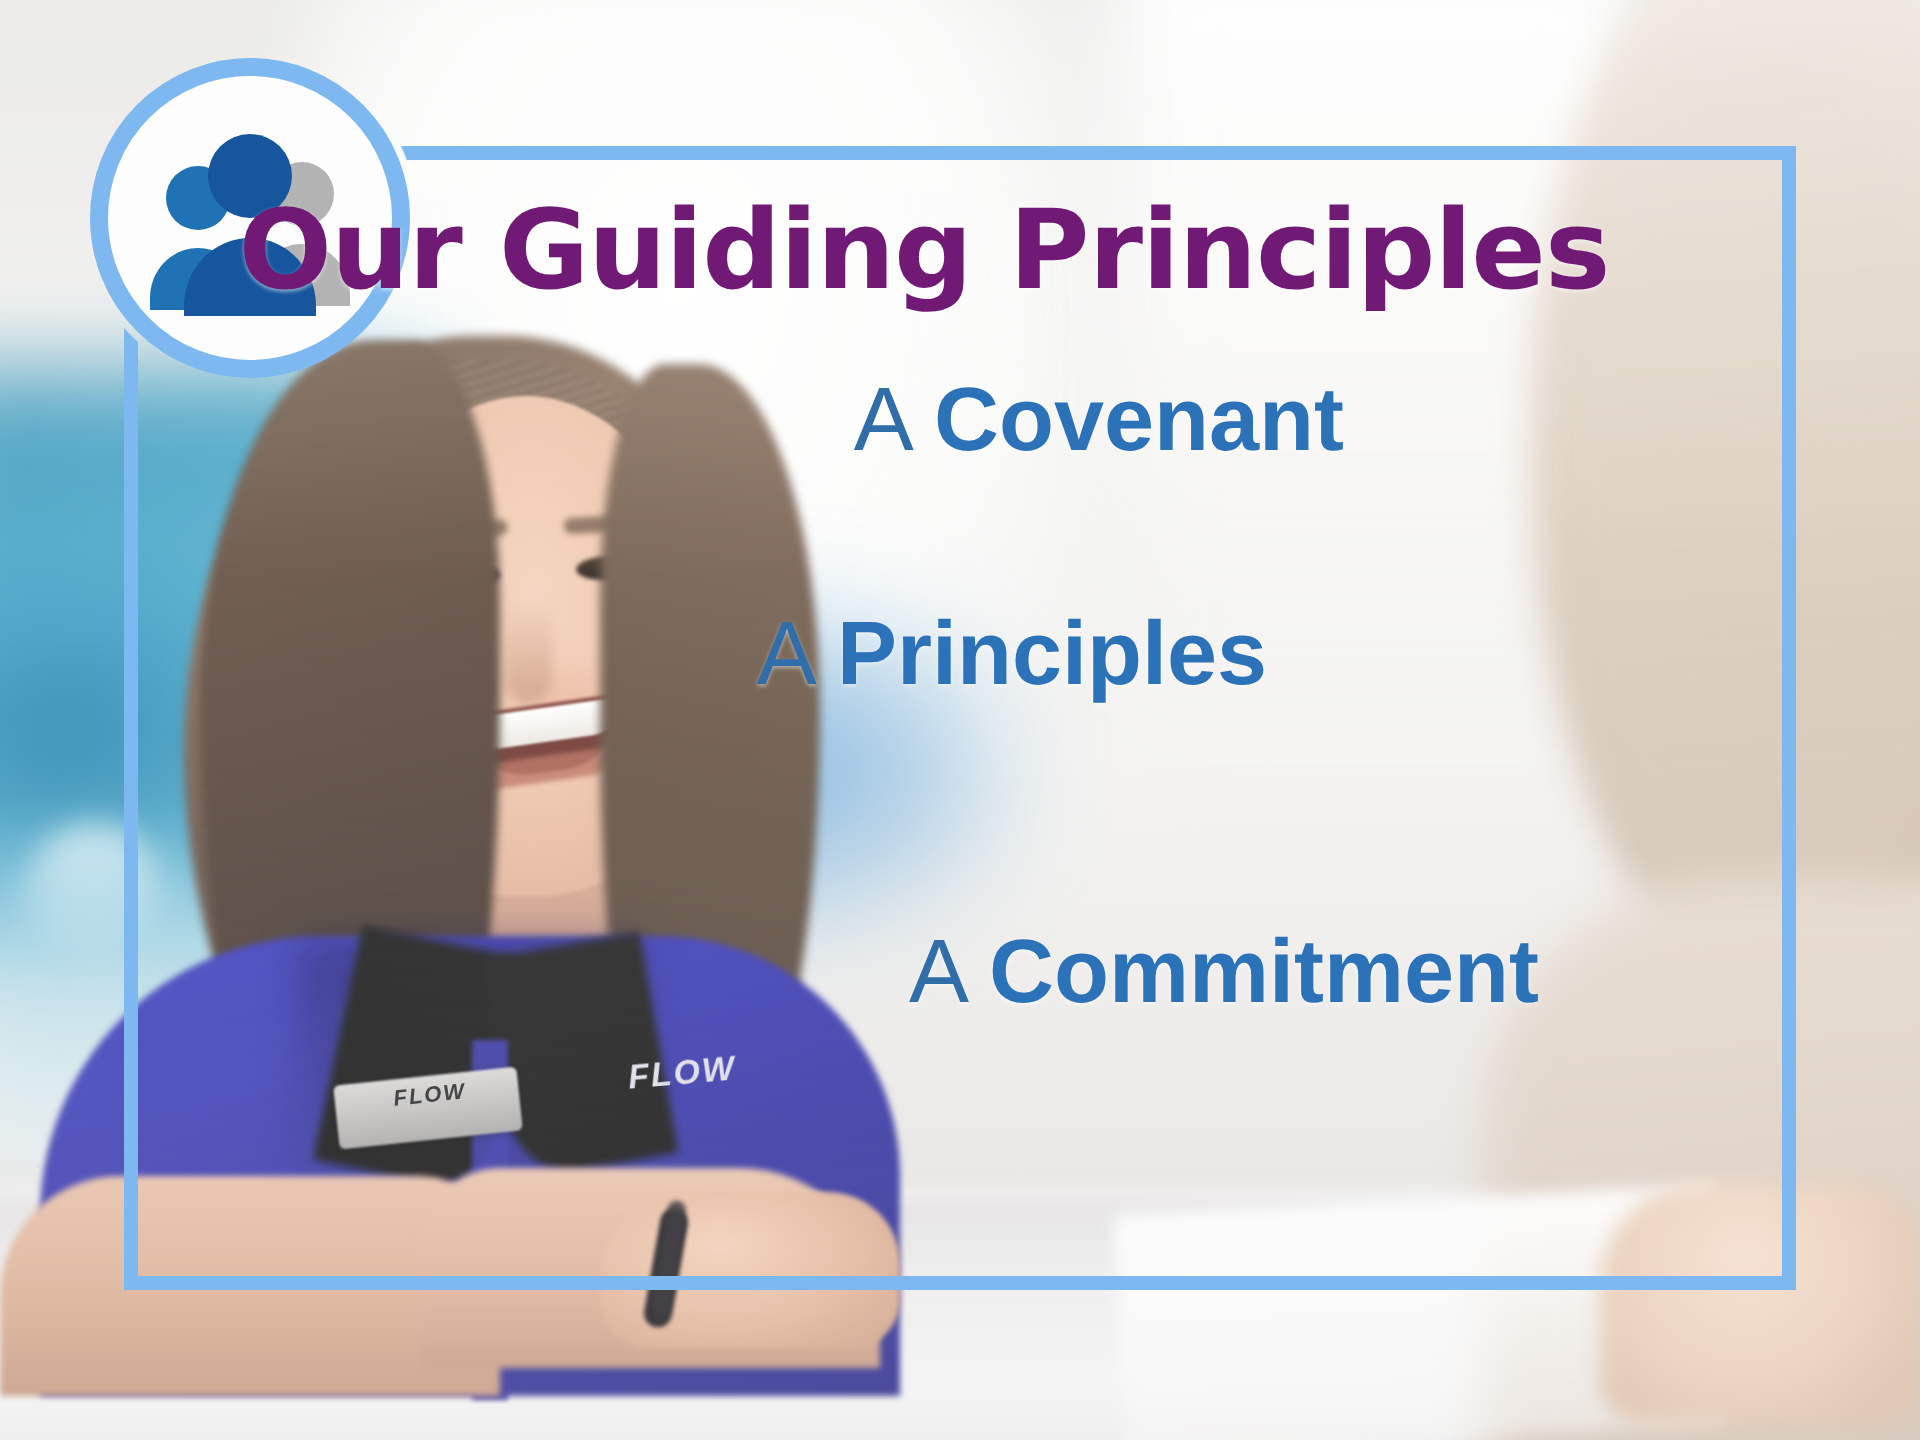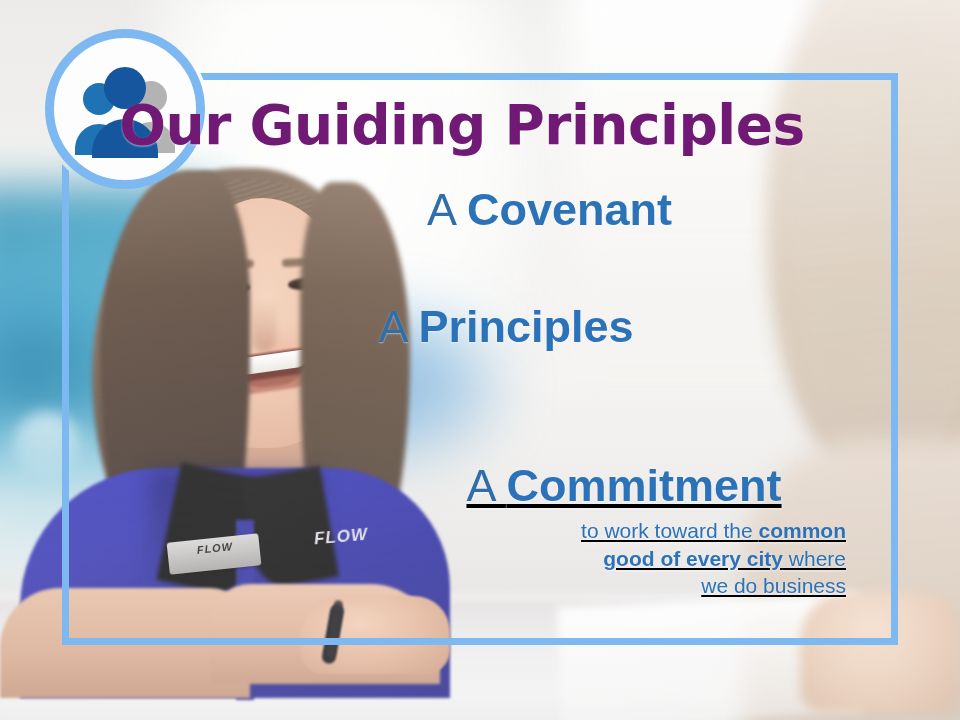--- a/index.html
+++ b/index.html
@@ -159,21 +159,21 @@
   .sub b{font-weight:700;}
 
   .blk-cov{left:200px;top:186px;width:472px;}
   .blk-cov .hl{text-align:right;}
   .blk-cov .sub{text-align:center;margin-top:6px;}
 
   .blk-com{left:280px;top:303px;width:452px;}
   .blk-com .hl{text-align:center;}
   .blk-com .sub{text-align:center;margin-top:8px;}
 
-  .blk-cmt{left:398px;top:462px;width:452px;text-decoration:underline;}
+  .blk-cmt{left:386px;top:462px;width:452px;}
   .blk-cmt .hl{text-align:center;}
   .blk-cmt .sub{text-align:right;margin-top:8px;padding-right:4px;}
 </style>
 </head>
 <body>
 
 <div id="stage">
 
   <div class="photo">
     <div class="ph wall"></div>
@@ -254,20 +254,15 @@
   <div class="blk blk-com">
     <div class="hl">
       <span class="art">A </span><span>Principles</span>
     </div>
   </div>
 
   <div class="blk blk-cmt">
     <div class="hl">
       <span class="art">A </span><span>Commitment</span>
     </div>
-    <div class="sub">
-      <span>to work toward the <b>common</b></span><br>
-      <span><b>good of every city</b> where</span><br>
-      <span>we do business</span>
-    </div>
   </div>
 
 </div>
 
 </body></html>

